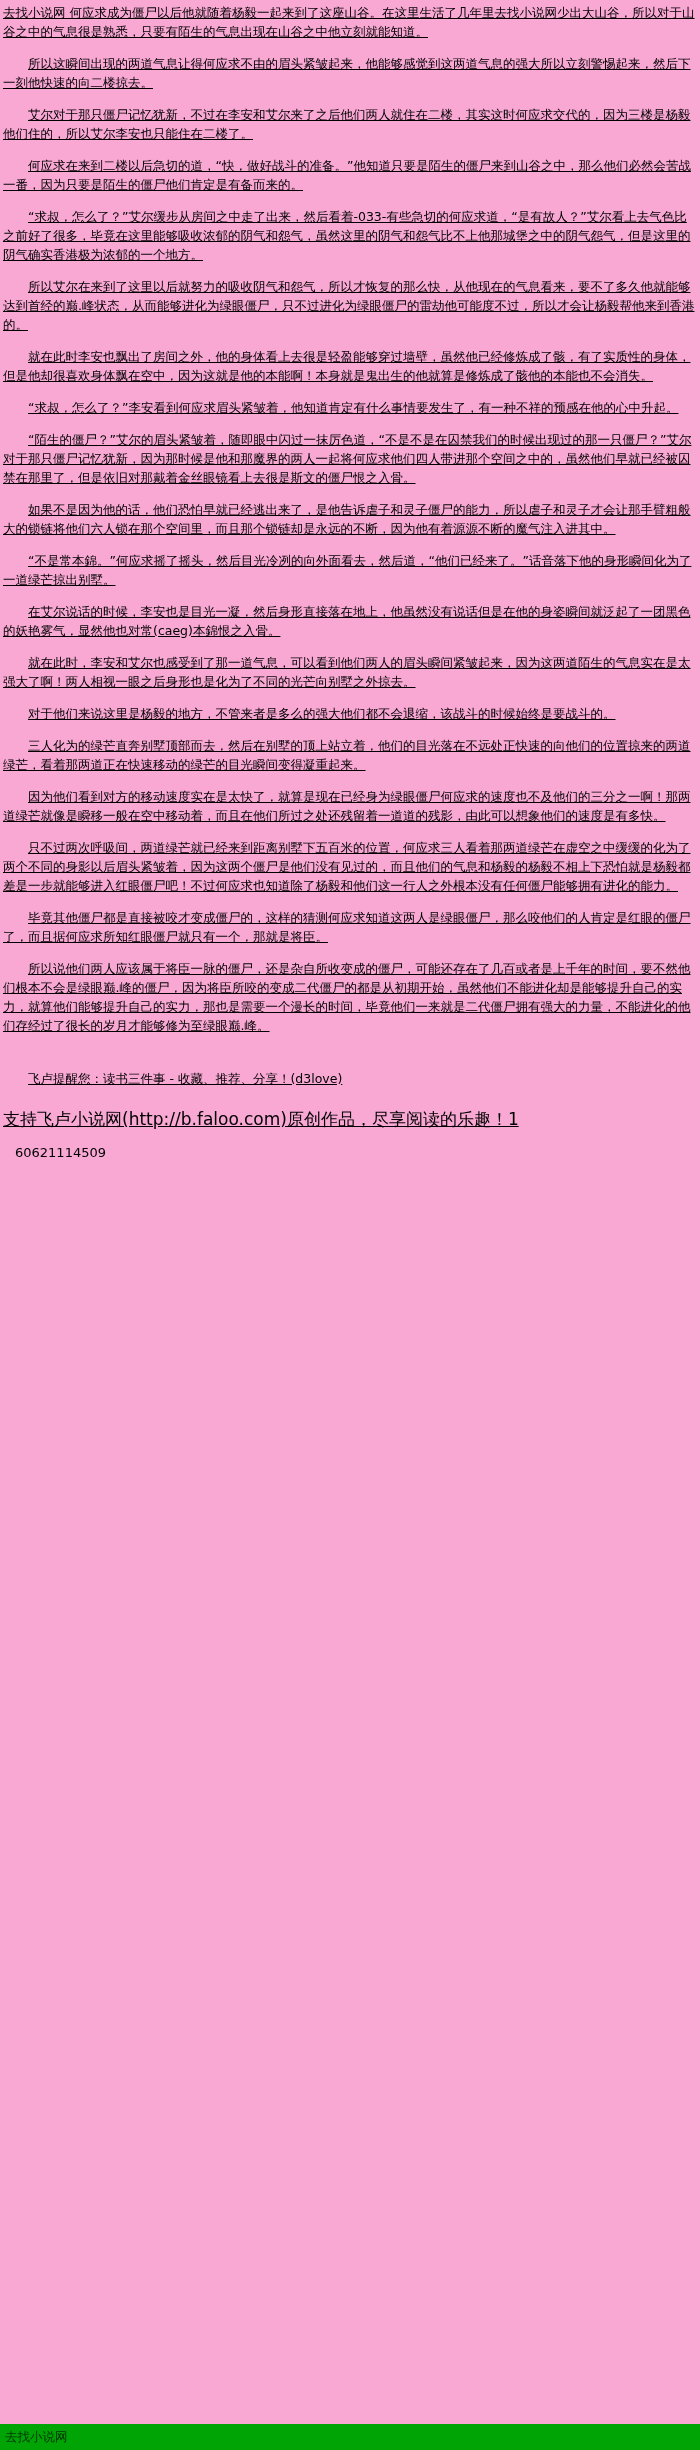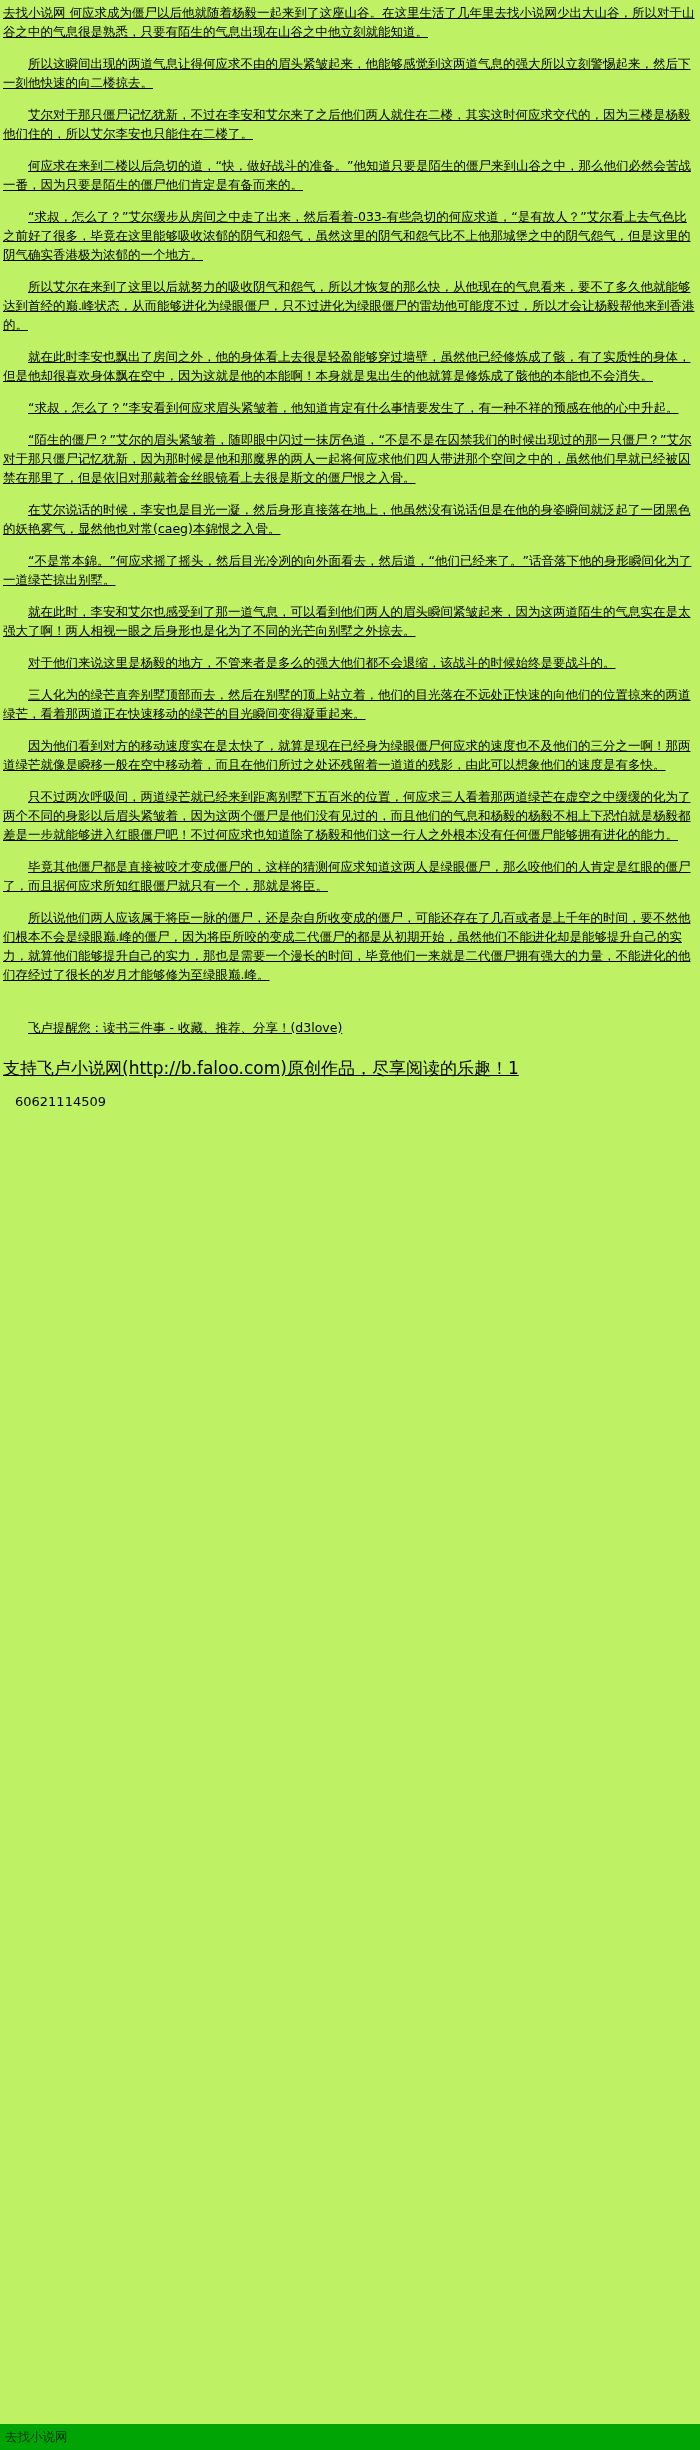--- a/index.html
+++ b/index.html
@@ -1,20 +1,20 @@
 <!DOCTYPE html>
 <html><head>
 <meta charset="utf-8">
 <style>
   html, body { margin: 0; padding: 0; }
   .page {
     position: relative;
     width: 700px;
     min-height: 2450px;
-    background: #bef264;
+    background: #f9a8d4;
     box-sizing: border-box;
     padding: 3px 3px 60px 3px;
     font-family: "DejaVu Sans", sans-serif;
   }
   .novel p {
     margin: 0 0 13px 0;
     font-size: 12.5px;
     line-height: 19px;
     color: #000000;
     text-decoration: underline;
@@ -73,22 +73,23 @@
   <div class="novel">
     <p class="first">去找小说网 何应求成为僵尸以后他就随着杨毅一起来到了这座山谷。在这里生活了几年里去找小说网少出大山谷，所以对于山谷之中的气息很是熟悉，只要有陌生的气息出现在山谷之中他立刻就能知道。</p>
     <p>所以这瞬间出现的两道气息让得何应求不由的眉头紧皱起来，他能够感觉到这两道气息的强大所以立刻警惕起来，然后下一刻他快速的向二楼掠去。</p>
     <p>艾尔对于那只僵尸记忆犹新，不过在李安和艾尔来了之后他们两人就住在二楼，其实这时何应求交代的，因为三楼是杨毅他们住的，所以艾尔李安也只能住在二楼了。</p>
     <p>何应求在来到二楼以后急切的道，“快，做好战斗的准备。”他知道只要是陌生的僵尸来到山谷之中，那么他们必然会苦战一番，因为只要是陌生的僵尸他们肯定是有备而来的。</p>
     <p>“求叔，怎么了？”艾尔缓步从房间之中走了出来，然后看着-033-有些急切的何应求道，“是有故人？”艾尔看上去气色比之前好了很多，毕竟在这里能够吸收浓郁的阴气和怨气，虽然这里的阴气和怨气比不上他那城堡之中的阴气怨气，但是这里的阴气确实香港极为浓郁的一个地方。</p>
     <p>所以艾尔在来到了这里以后就努力的吸收阴气和怨气，所以才恢复的那么快，从他现在的气息看来，要不了多久他就能够达到首经的巅.峰状态，从而能够进化为绿眼僵尸，只不过进化为绿眼僵尸的雷劫他可能度不过，所以才会让杨毅帮他来到香港的。</p>
     <p>就在此时李安也飘出了房间之外，他的身体看上去很是轻盈能够穿过墙壁，虽然他已经修炼成了骸，有了实质性的身体，但是他却很喜欢身体飘在空中，因为这就是他的本能啊！本身就是鬼出生的他就算是修炼成了骸他的本能也不会消失。</p>
     <p>“求叔，怎么了？”李安看到何应求眉头紧皱着，他知道肯定有什么事情要发生了，有一种不祥的预感在他的心中升起。</p>
     <p>“陌生的僵尸？”艾尔的眉头紧皱着，随即眼中闪过一抹厉色道，“不是不是在囚禁我们的时候出现过的那一只僵尸？”艾尔对于那只僵尸记忆犹新，因为那时候是他和那魔界的两人一起将何应求他们四人带进那个空间之中的，虽然他们早就已经被囚禁在那里了，但是依旧对那戴着金丝眼镜看上去很是斯文的僵尸恨之入骨。</p>
+    <p>如果不是因为他的话，他们恐怕早就已经逃出来了，是他告诉虐子和灵子僵尸的能力，所以虐子和灵子才会让那手臂粗般大的锁链将他们六人锁在那个空间里，而且那个锁链却是永远的不断，因为他有着源源不断的魔气注入进其中。</p>
+    <p>“不是常本錦。”何应求摇了摇头，然后目光冷冽的向外面看去，然后道，“他们已经来了。”话音落下他的身形瞬间化为了一道绿芒掠出别墅。</p>
     <p>在艾尔说话的时候，李安也是目光一凝，然后身形直接落在地上，他虽然没有说话但是在他的身姿瞬间就泛起了一团黑色的妖艳雾气，显然他也对常(caeg)本錦恨之入骨。</p>
-    <p>“不是常本錦。”何应求摇了摇头，然后目光冷冽的向外面看去，然后道，“他们已经来了。”话音落下他的身形瞬间化为了一道绿芒掠出别墅。</p>
     <p>就在此时，李安和艾尔也感受到了那一道气息，可以看到他们两人的眉头瞬间紧皱起来，因为这两道陌生的气息实在是太强大了啊！两人相视一眼之后身形也是化为了不同的光芒向别墅之外掠去。</p>
     <p>对于他们来说这里是杨毅的地方，不管来者是多么的强大他们都不会退缩，该战斗的时候始终是要战斗的。</p>
     <p>三人化为的绿芒直奔别墅顶部而去，然后在别墅的顶上站立着，他们的目光落在不远处正快速的向他们的位置掠来的两道绿芒，看着那两道正在快速移动的绿芒的目光瞬间变得凝重起来。</p>
     <p>因为他们看到对方的移动速度实在是太快了，就算是现在已经身为绿眼僵尸何应求的速度也不及他们的三分之一啊！那两道绿芒就像是瞬移一般在空中移动着，而且在他们所过之处还残留着一道道的残影，由此可以想象他们的速度是有多快。</p>
     <p>只不过两次呼吸间，两道绿芒就已经来到距离别墅下五百米的位置，何应求三人看着那两道绿芒在虚空之中缓缓的化为了两个不同的身影以后眉头紧皱着，因为这两个僵尸是他们没有见过的，而且他们的气息和杨毅的杨毅不相上下恐怕就是杨毅都差是一步就能够进入红眼僵尸吧！不过何应求也知道除了杨毅和他们这一行人之外根本没有任何僵尸能够拥有进化的能力。</p>
     <p>毕竟其他僵尸都是直接被咬才变成僵尸的，这样的猜测何应求知道这两人是绿眼僵尸，那么咬他们的人肯定是红眼的僵尸了，而且据何应求所知红眼僵尸就只有一个，那就是将臣。</p>
     <p>所以说他们两人应该属于将臣一脉的僵尸，还是杂自所收变成的僵尸，可能还存在了几百或者是上千年的时间，要不然他们根本不会是绿眼巅.峰的僵尸，因为将臣所咬的变成二代僵尸的都是从初期开始，虽然他们不能进化却是能够提升自己的实力，就算他们能够提升自己的实力，那也是需要一个漫长的时间，毕竟他们一来就是二代僵尸拥有强大的力量，不能进化的他们存经过了很长的岁月才能够修为至绿眼巅.峰。</p>
   </div>
 
   <p class="footer-note">飞卢提醒您：读书三件事 - 收藏、推荐、分享！(d3love)</p>

